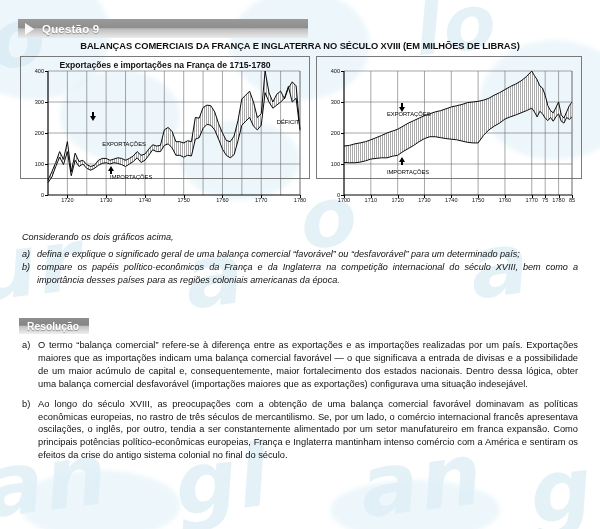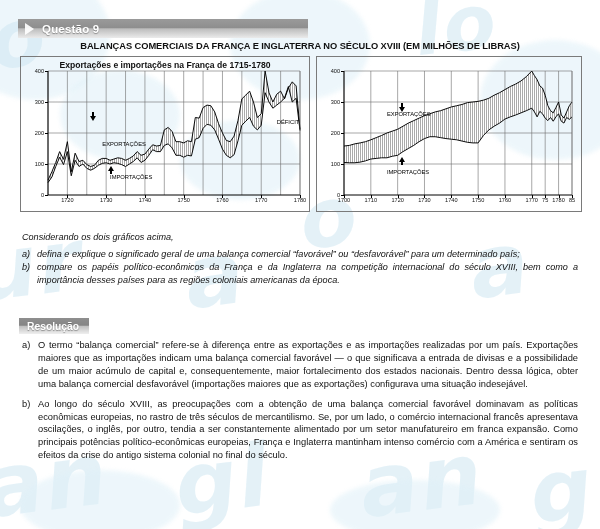--- a/index.html
+++ b/index.html
@@ -65,21 +65,21 @@
   .fig-title{
     position:absolute; left:0; top:41px; width:600px;
     text-align:center;
     font-size:9.3px; font-weight:bold;
     letter-spacing:-.05px;
   }
 
   
   .charts{
     position:absolute; left:20px; top:56px;
-    width:562px; height:156px;
+    width:562px; height:123px;
     display:flex; gap:6px;
   }
   .chart-box{
     border:1px solid #7a7a7a;
     background:transparent;
     position:relative;
     box-sizing:border-box;
   }
   .chart-box.left{width:290px;}
   .chart-box.right{width:266px;}

